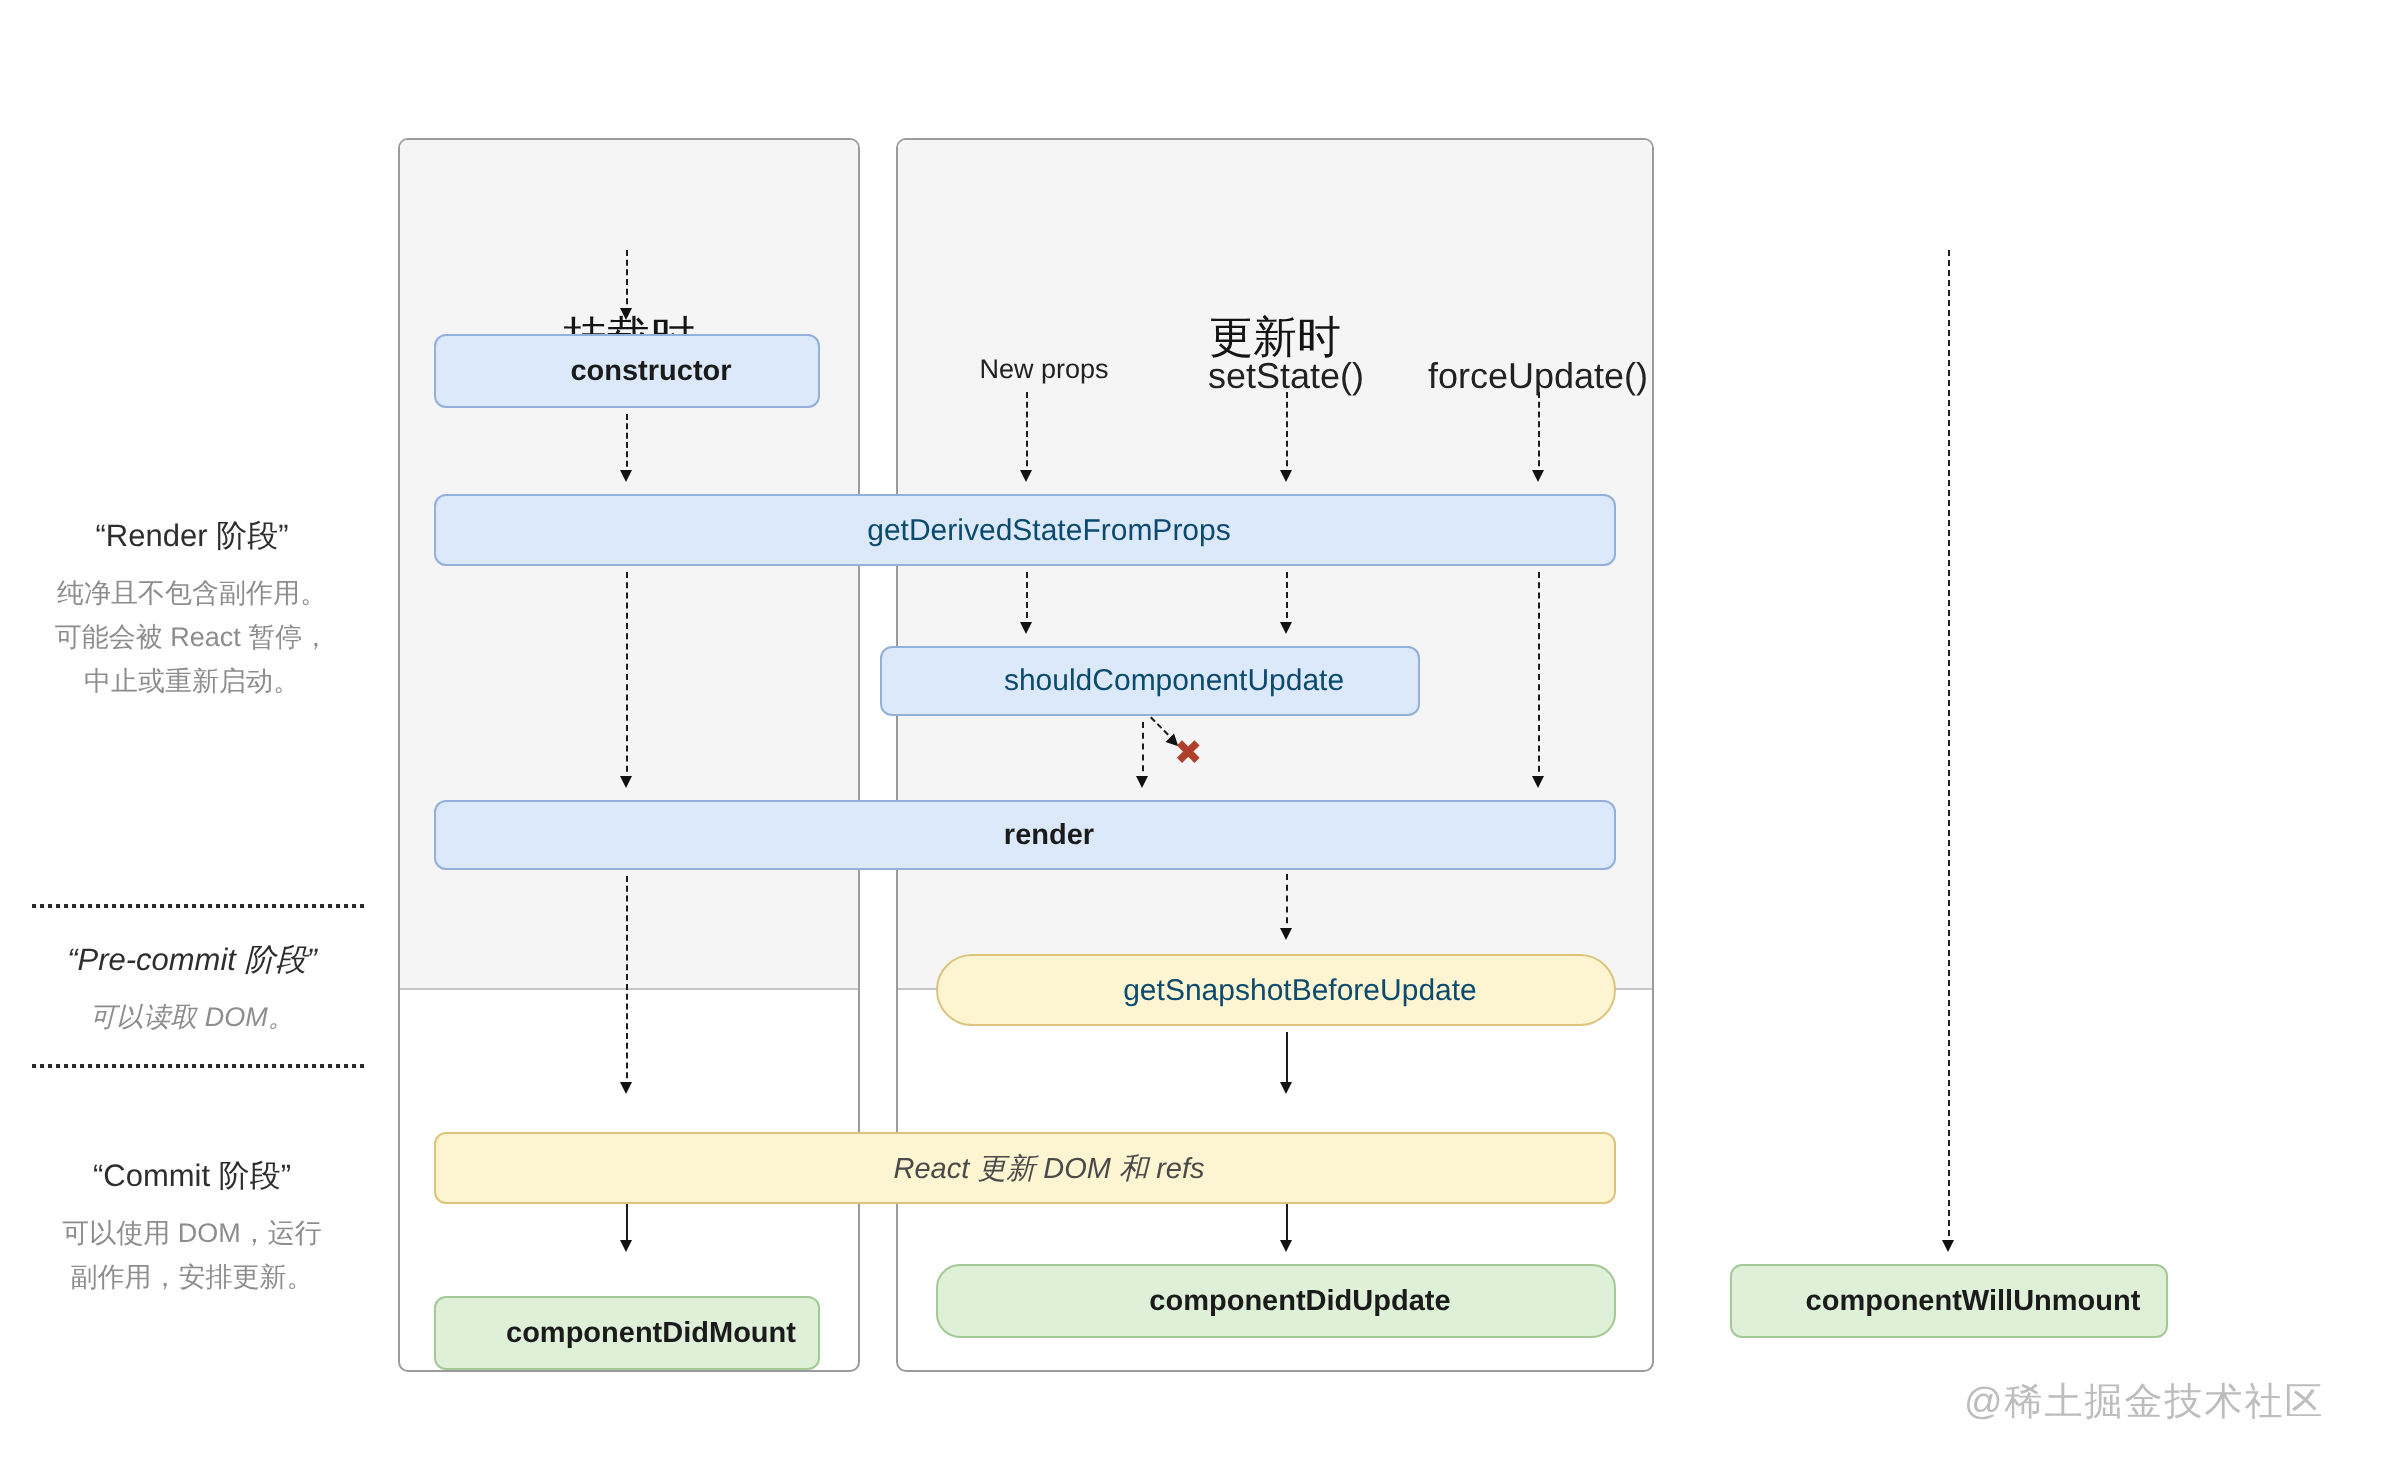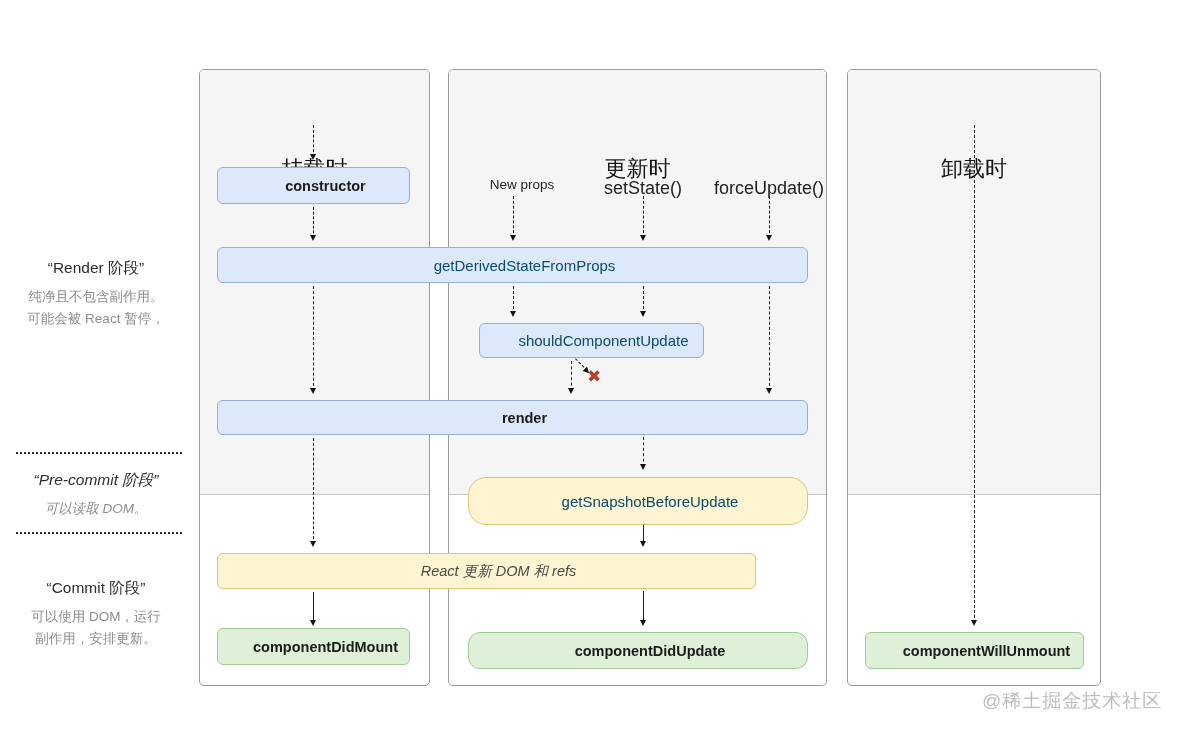--- a/index.html
+++ b/index.html
@@ -49,20 +49,21 @@
 </head>
 <body>
 
 <div id="stage">
 
 
   <div class="phase" style="left:6px;top:258px;width:180px;">
     <div class="phase-title">“Render 阶段”</div>
     <div class="phase-line">纯净且不包含副作用。</div>
     <div class="phase-line">可能会被 React 暂停，</div>
+    <div class="phase-line">中止或重新启动。</div>
   </div>
 
   <div class="dotline" style="left:16px;top:452px;width:166px;"></div>
 
   <div class="phase" style="left:6px;top:470px;width:180px;font-style:italic;">
     <div class="phase-title">“Pre-commit 阶段”</div>
     <div class="phase-line">可以读取 DOM。</div>
   </div>
 
   <div class="dotline" style="left:16px;top:532px;width:166px;"></div>
@@ -73,24 +74,20 @@
     <div class="phase-line">副作用，安排更新。</div>
   </div>
 
   <div class="panel" style="left:199px;top:69px;width:231px;height:617px;">
     <div class="panel-top"></div>
     <div class="panel-title">挂载时</div>
   </div>
   <div class="panel" style="left:448px;top:69px;width:379px;height:617px;">
     <div class="panel-top"></div>
     <div class="panel-title">更新时</div>
-  </div>
-  <div class="panel" style="left:847px;top:69px;width:254px;height:617px;">
-    <div class="panel-top"></div>
-    <div class="panel-title">卸载时</div>
   </div>
 
   <div class="trigger italic" style="left:463px;top:177px;">New props</div>
   <div class="trigger" style="left:584px;top:178px;">setState()</div>
   <div class="trigger" style="left:710px;top:178px;">forceUpdate()</div>
 
   <div class="arr" style="left:313px;top:125px;height:32px;"></div>
   <div class="arr" style="left:313px;top:207px;height:31px;"></div>
   <div class="arr" style="left:313px;top:286px;height:105px;"></div>
   <div class="arr" style="left:313px;top:438px;height:106px;"></div>
@@ -106,23 +103,23 @@
   <div class="arr diag" style="left:575px;top:359px;height:17px;"></div>
   <div class="xmark" style="left:587px;top:368px;">✖</div>
   <div class="arr" style="left:643px;top:437px;height:30px;"></div>
   <div class="arr solid" style="left:643px;top:516px;height:28px;"></div>
   <div class="arr solid" style="left:643px;top:591px;height:32px;"></div>
 
   <div class="arr" style="left:974px;top:125px;height:498px;"></div>
 
   <div class="box blue t-bold" style="left:217px;top:167px;width:193px;height:37px;">constructor</div>
   <div class="box blue t-gray" style="left:217px;top:247px;width:591px;height:36px;">getDerivedStateFromProps</div>
-  <div class="box blue t-gray" style="left:479px;top:323px;width:225px;height:35px;text-align:center;">shouldComponentUpdate</div>
+  <div class="box blue t-gray" style="left:440px;top:323px;width:270px;height:35px;text-align:center;">shouldComponentUpdate</div>
   <div class="box blue t-bold" style="left:217px;top:400px;width:591px;height:35px;">render</div>
-  <div class="box yellow t-gray" style="left:468px;top:477px;width:340px;height:48px;border-radius:18px;">getSnapshotBeforeUpdate</div>
-  <div class="box yellow t-italic" style="left:217px;top:553px;width:539px;height:36px;text-align:center;">React 更新 DOM 和 refs</div>
-  <div class="box green t-bold" style="left:217px;top:628px;width:193px;height:37px;">componentDidMount</div>
+  <div class="box yellow t-gray" style="left:468px;top:477px;width:340px;height:36px;border-radius:18px;">getSnapshotBeforeUpdate</div>
+  <div class="box yellow t-italic" style="left:217px;top:566px;width:591px;height:36px;text-align:center;">React 更新 DOM 和 refs</div>
+  <div class="box green t-bold" style="left:217px;top:648px;width:193px;height:37px;">componentDidMount</div>
   <div class="box green t-bold" style="left:468px;top:632px;width:340px;height:37px;border-radius:12px;">componentDidUpdate</div>
   <div class="box green t-bold" style="left:865px;top:632px;width:219px;height:37px;">componentWillUnmount</div>
 
   <div class="watermark" style="left:982px;top:688px;">@稀土掘金技术社区</div>
 
 </div>
 
 </body></html>

